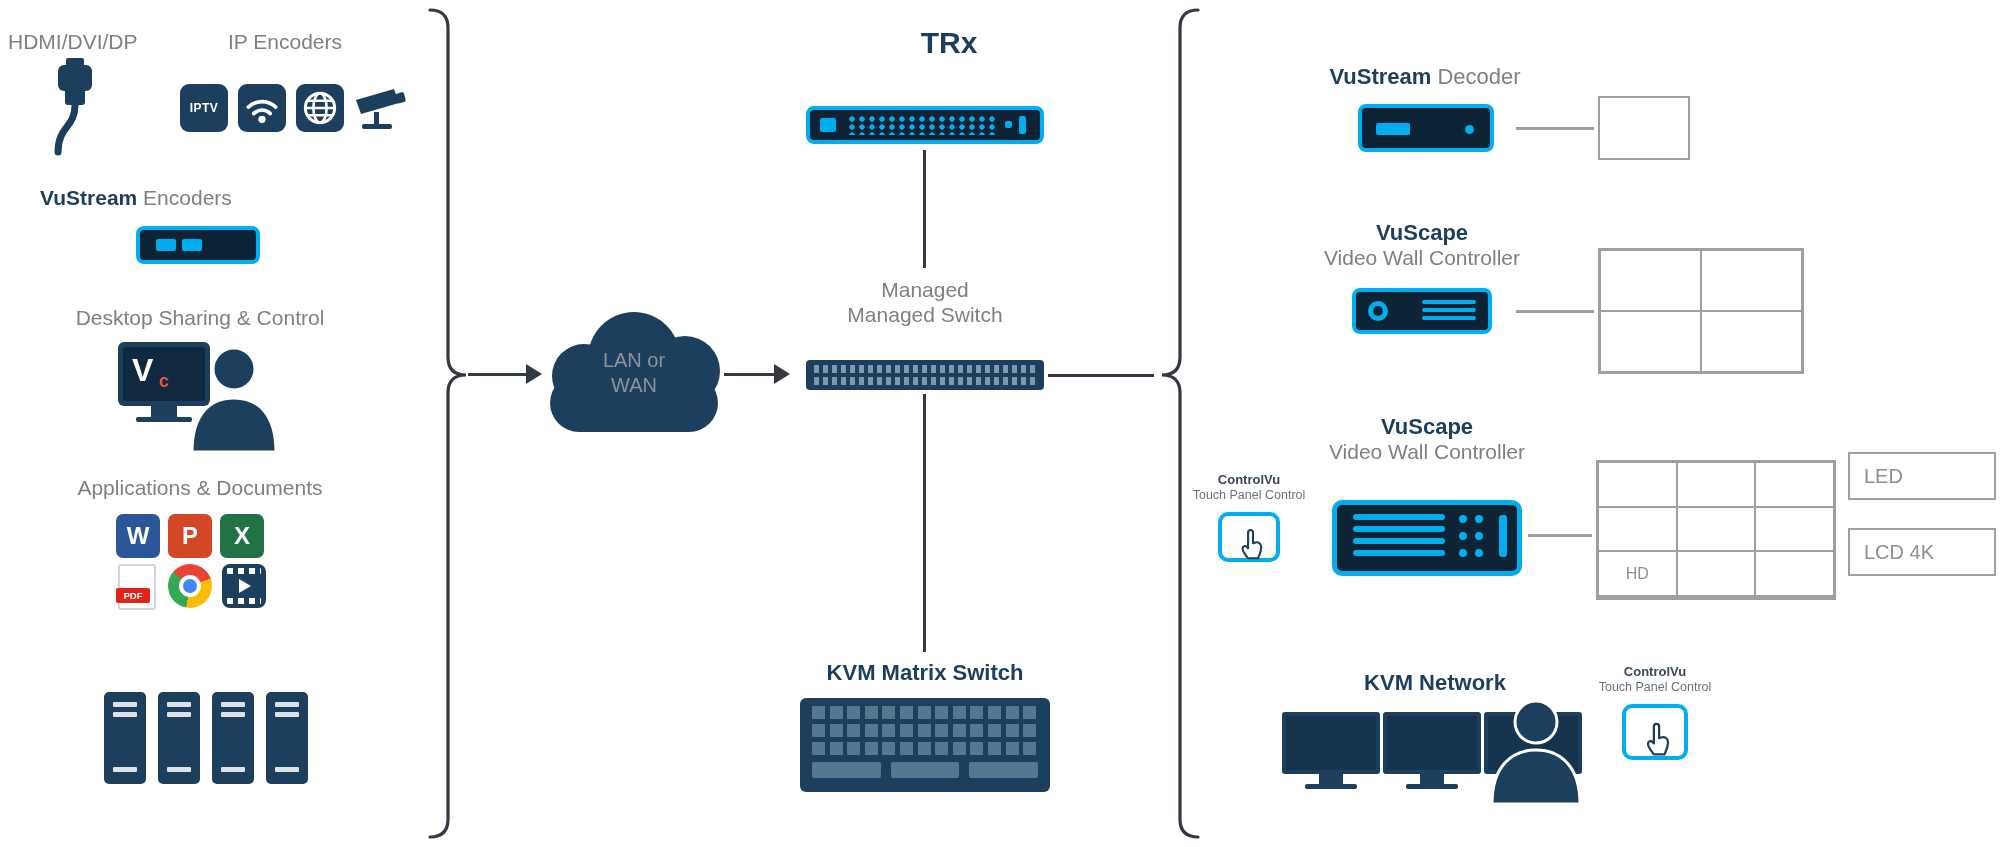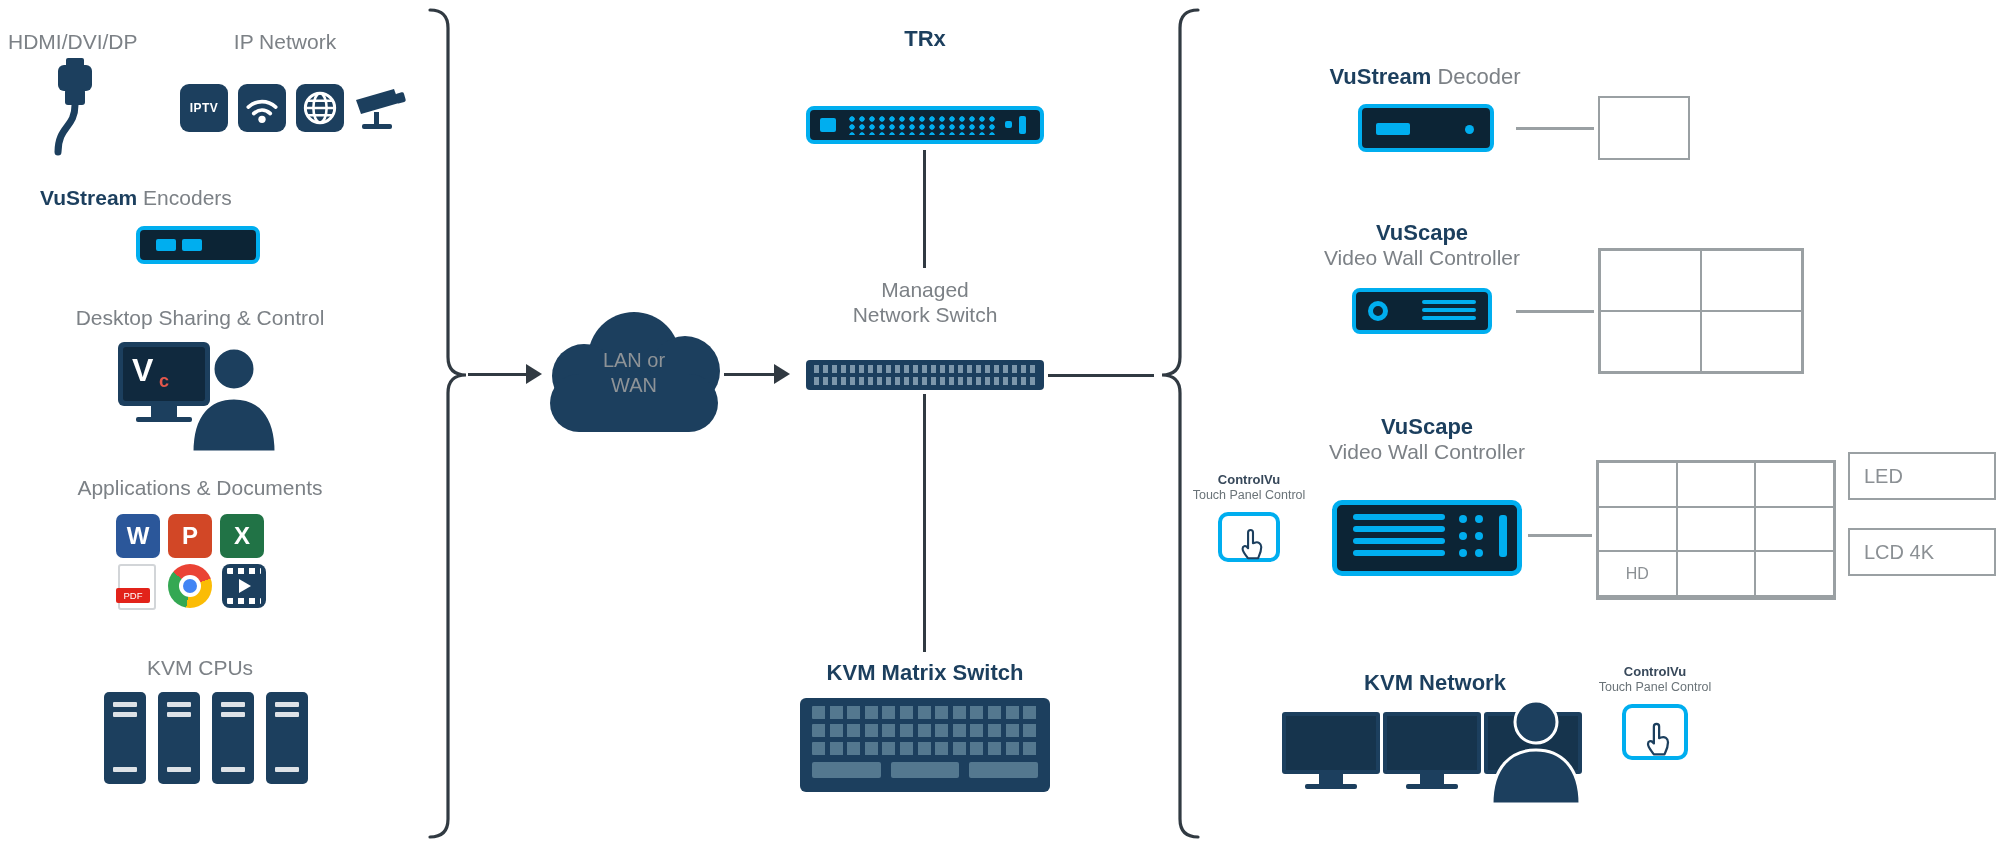--- a/index.html
+++ b/index.html
@@ -52,21 +52,21 @@
 
   <div class="lbl" style="left:8px;top:30px;width:180px;">HDMI/DVI/DP</div>
 
   <svg class="abs" style="left:46px;top:56px" width="58" height="104" viewBox="0 0 58 104">
     <rect x="20" y="2" width="18" height="9" rx="2" fill="#1C3F5E"></rect>
     <rect x="12" y="9" width="34" height="26" rx="6" fill="#1C3F5E"></rect>
     <rect x="19" y="33" width="20" height="16" rx="3" fill="#1C3F5E"></rect>
     <path d="M29 49 C29 72 12 70 12 96" stroke="#1C3F5E" stroke-width="7" fill="none" stroke-linecap="round"></path>
   </svg>
 
-  <div class="lbl" style="left:200px;top:30px;width:170px;text-align:center">IP Network</div>
+  <div class="lbl" style="left:200px;top:30px;width:170px;text-align:center">IP Encoders</div>
 
   <div class="sq" style="left:180px;top:84px">
     <span class="iptv-t">IPTV</span>
   </div>
 
   <div class="sq" style="left:238px;top:84px">
     <svg width="44" height="44" viewBox="0 0 24 24">
       <path d="M4.5 11.5 C9 7.5 15 7.5 19.5 11.5" stroke="#fff" stroke-width="2" fill="none" stroke-linecap="round"></path>
       <path d="M7.5 15 C10.3 12.6 13.7 12.6 16.5 15" stroke="#fff" stroke-width="2" fill="none" stroke-linecap="round"></path>
       <circle cx="12" cy="18.2" r="2" fill="#fff"></circle>
@@ -121,35 +121,34 @@
     <span>W</span>
   </div>
   <div class="appsq" style="left:168px;top:514px;background:#D24726">
     <span>P</span>
   </div>
   <div class="appsq" style="left:220px;top:514px;background:#217346">
     <span>X</span>
   </div>
 
   <div class="abs" style="left:118px;top:564px;width:38px;height:46px;background:#fff;border:2px solid #d2d5d8;border-radius:3px">
-    <div style="position:absolute;left:-4px;top:22px;width:34px;height:15px;background:#E2231A;border-radius:2px;color:#fff;font-size:9.5px;font-weight:normal;text-align:center;line-height:15px">PDF</div>
+    <div style="position:absolute;left:-4px;top:22px;width:34px;height:15px;background:#E2231A;border-radius:2px;color:#fff;font-size:9.5px;font-weight:bold;text-align:center;line-height:15px">PDF</div>
   </div>
 
   <div class="abs" style="left:168px;top:564px;width:44px;height:44px;border-radius:50%;background:conic-gradient(from -50deg,#EA4335 0 120deg,#FBBC05 0 240deg,#34A853 0 360deg)">
     <div style="position:absolute;left:11px;top:11px;width:22px;height:22px;border-radius:50%;background:#fff"></div>
     <div style="position:absolute;left:15px;top:15px;width:14px;height:14px;border-radius:50%;background:#4285F4"></div>
   </div>
 
   <div class="abs" style="left:222px;top:564px;width:44px;height:44px;background:#1C3F5E;border-radius:8px">
     <div class="film" style="top:4px"></div>
     <div class="abs" style="left:17px;top:15px;width:0;height:0;border-left:12px solid #fff;border-top:7px solid transparent;border-bottom:7px solid transparent"></div>
     <div class="film" style="bottom:4px"></div>
   </div>
 
-  <div class="lbl" style="left:40px;top:656px;width:320px;text-align:center">KVM CPUs</div>
 
   <div class="tower" style="left:104px;top:692px">
     <div class="slot" style="top:10px"></div>
     <div class="slot" style="top:20px"></div>
     <div class="slot" style="bottom:12px"></div>
   </div>
   <div class="tower" style="left:158px;top:692px">
     <div class="slot" style="top:10px"></div>
     <div class="slot" style="top:20px"></div>
     <div class="slot" style="bottom:12px"></div>
@@ -185,33 +184,33 @@
 
   <div class="hline" style="left:724px;top:373px;width:52px"></div>
   <div class="arrowhead" style="left:774px;top:364px"></div>
 
   <div class="hline" style="left:1048px;top:374px;width:106px"></div>
 
   <svg class="abs" style="left:1152px;top:0" width="50" height="847" viewBox="0 0 50 847">
     <path d="M46 10 Q28 10 28 28 L28 357 Q28 375 10 375 Q28 375 28 393 L28 819 Q28 837 46 837" stroke="#313a42" stroke-width="3.2" fill="none" stroke-linecap="round"></path>
   </svg>
 
-  <div class="blbl" style="left:780px;top:26px;width:290px;font-size:22px">TRx</div>
+  <div class="blbl" style="left:804px;top:26px;width:290px;font-size:30px">TRx</div>
 
   <div class="devbox" style="left:806px;top:106px;width:238px;height:38px">
     <div class="cy" style="left:10px;top:8px;width:16px;height:14px"></div>
     <div class="abs" style="left:38px;top:5px;width:150px;height:20px;background-image:radial-gradient(circle at 4px 4px,#00AEEF 2.4px,transparent 3px);background-size:10px 8px"></div>
     <div class="cy" style="right:14px;top:6px;width:7px;height:18px"></div>
     <div class="cy" style="right:28px;top:11px;width:7px;height:7px"></div>
   </div>
 
   <div class="vline" style="left:923px;top:150px;height:118px"></div>
 
   <div class="lbl" style="left:780px;top:278px;width:290px;text-align:center">Managed</div>
-  <div class="lbl" style="left:780px;top:303px;width:290px;text-align:center">Network Switch</div>
+  <div class="lbl" style="left:780px;top:303px;width:290px;text-align:center">Managed Switch</div>
 
   <div class="abs" style="left:806px;top:360px;width:238px;height:30px;background:#1C3F5E;border-radius:4px">
     <div class="ports" style="top:5px"></div>
     <div class="ports" style="top:17px"></div>
   </div>
 
   <div class="vline" style="left:923px;top:394px;height:258px"></div>
 
   <div class="blbl" style="left:780px;top:660px;width:290px">KVM Matrix Switch</div>
 

